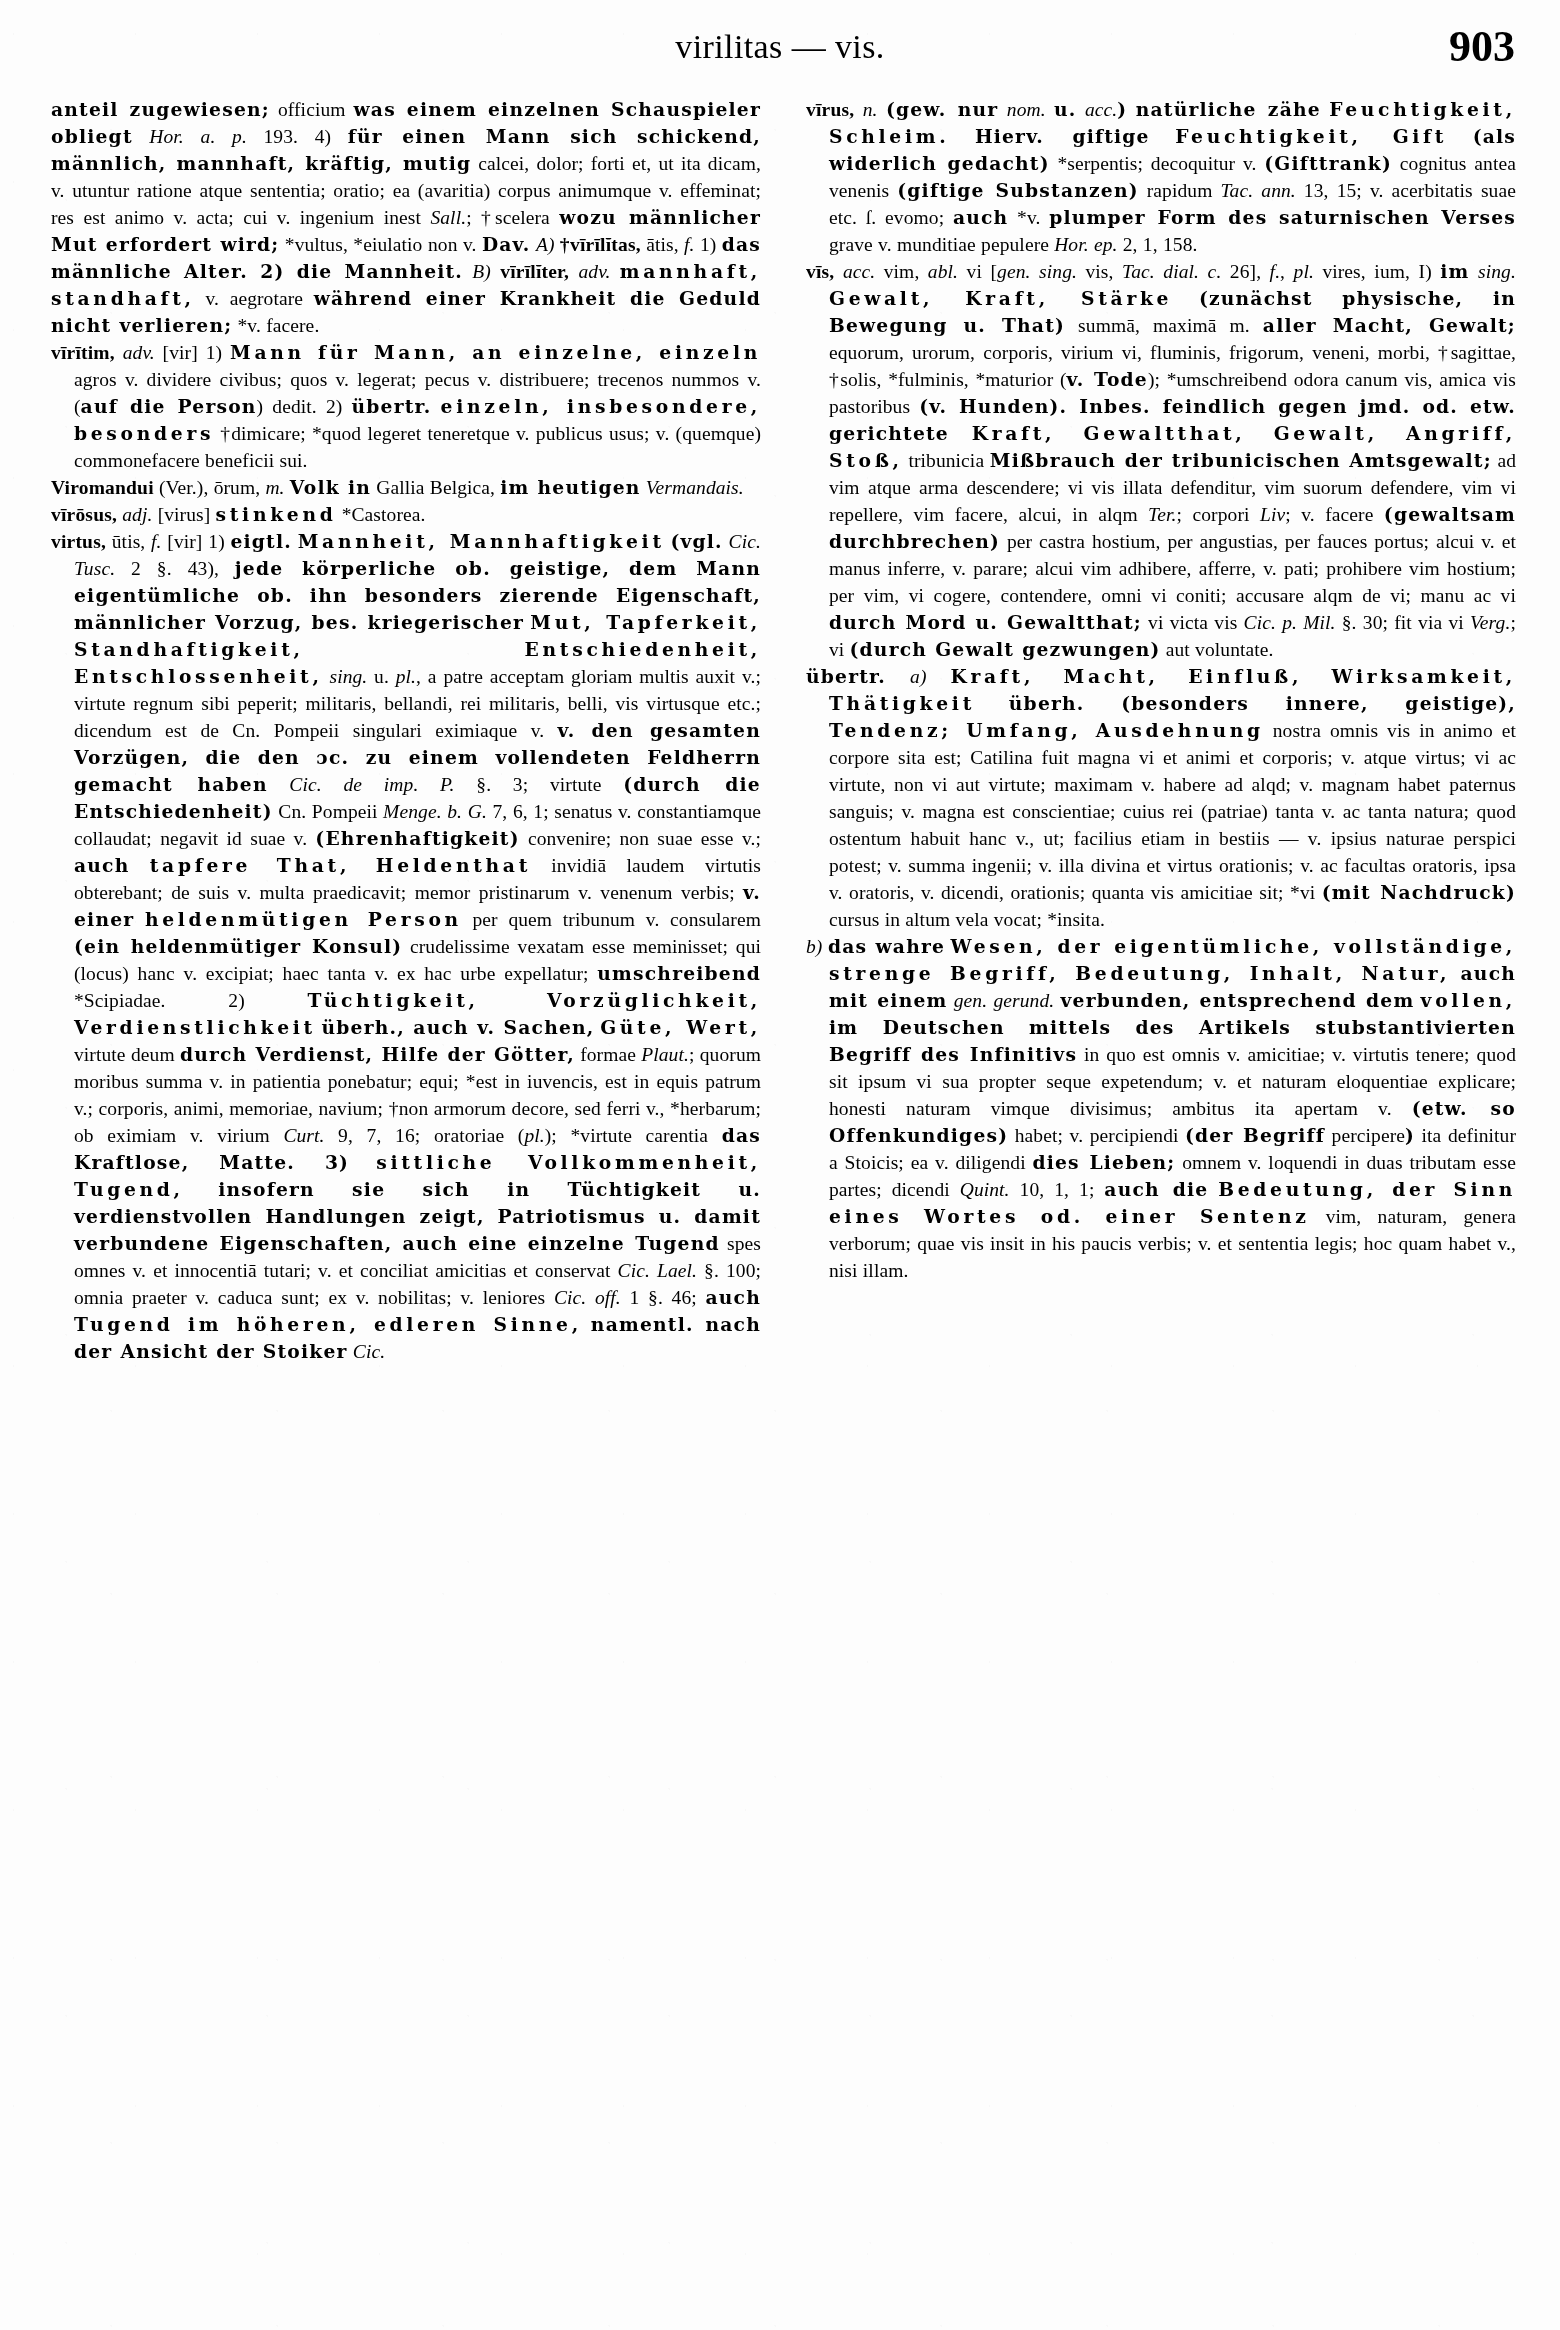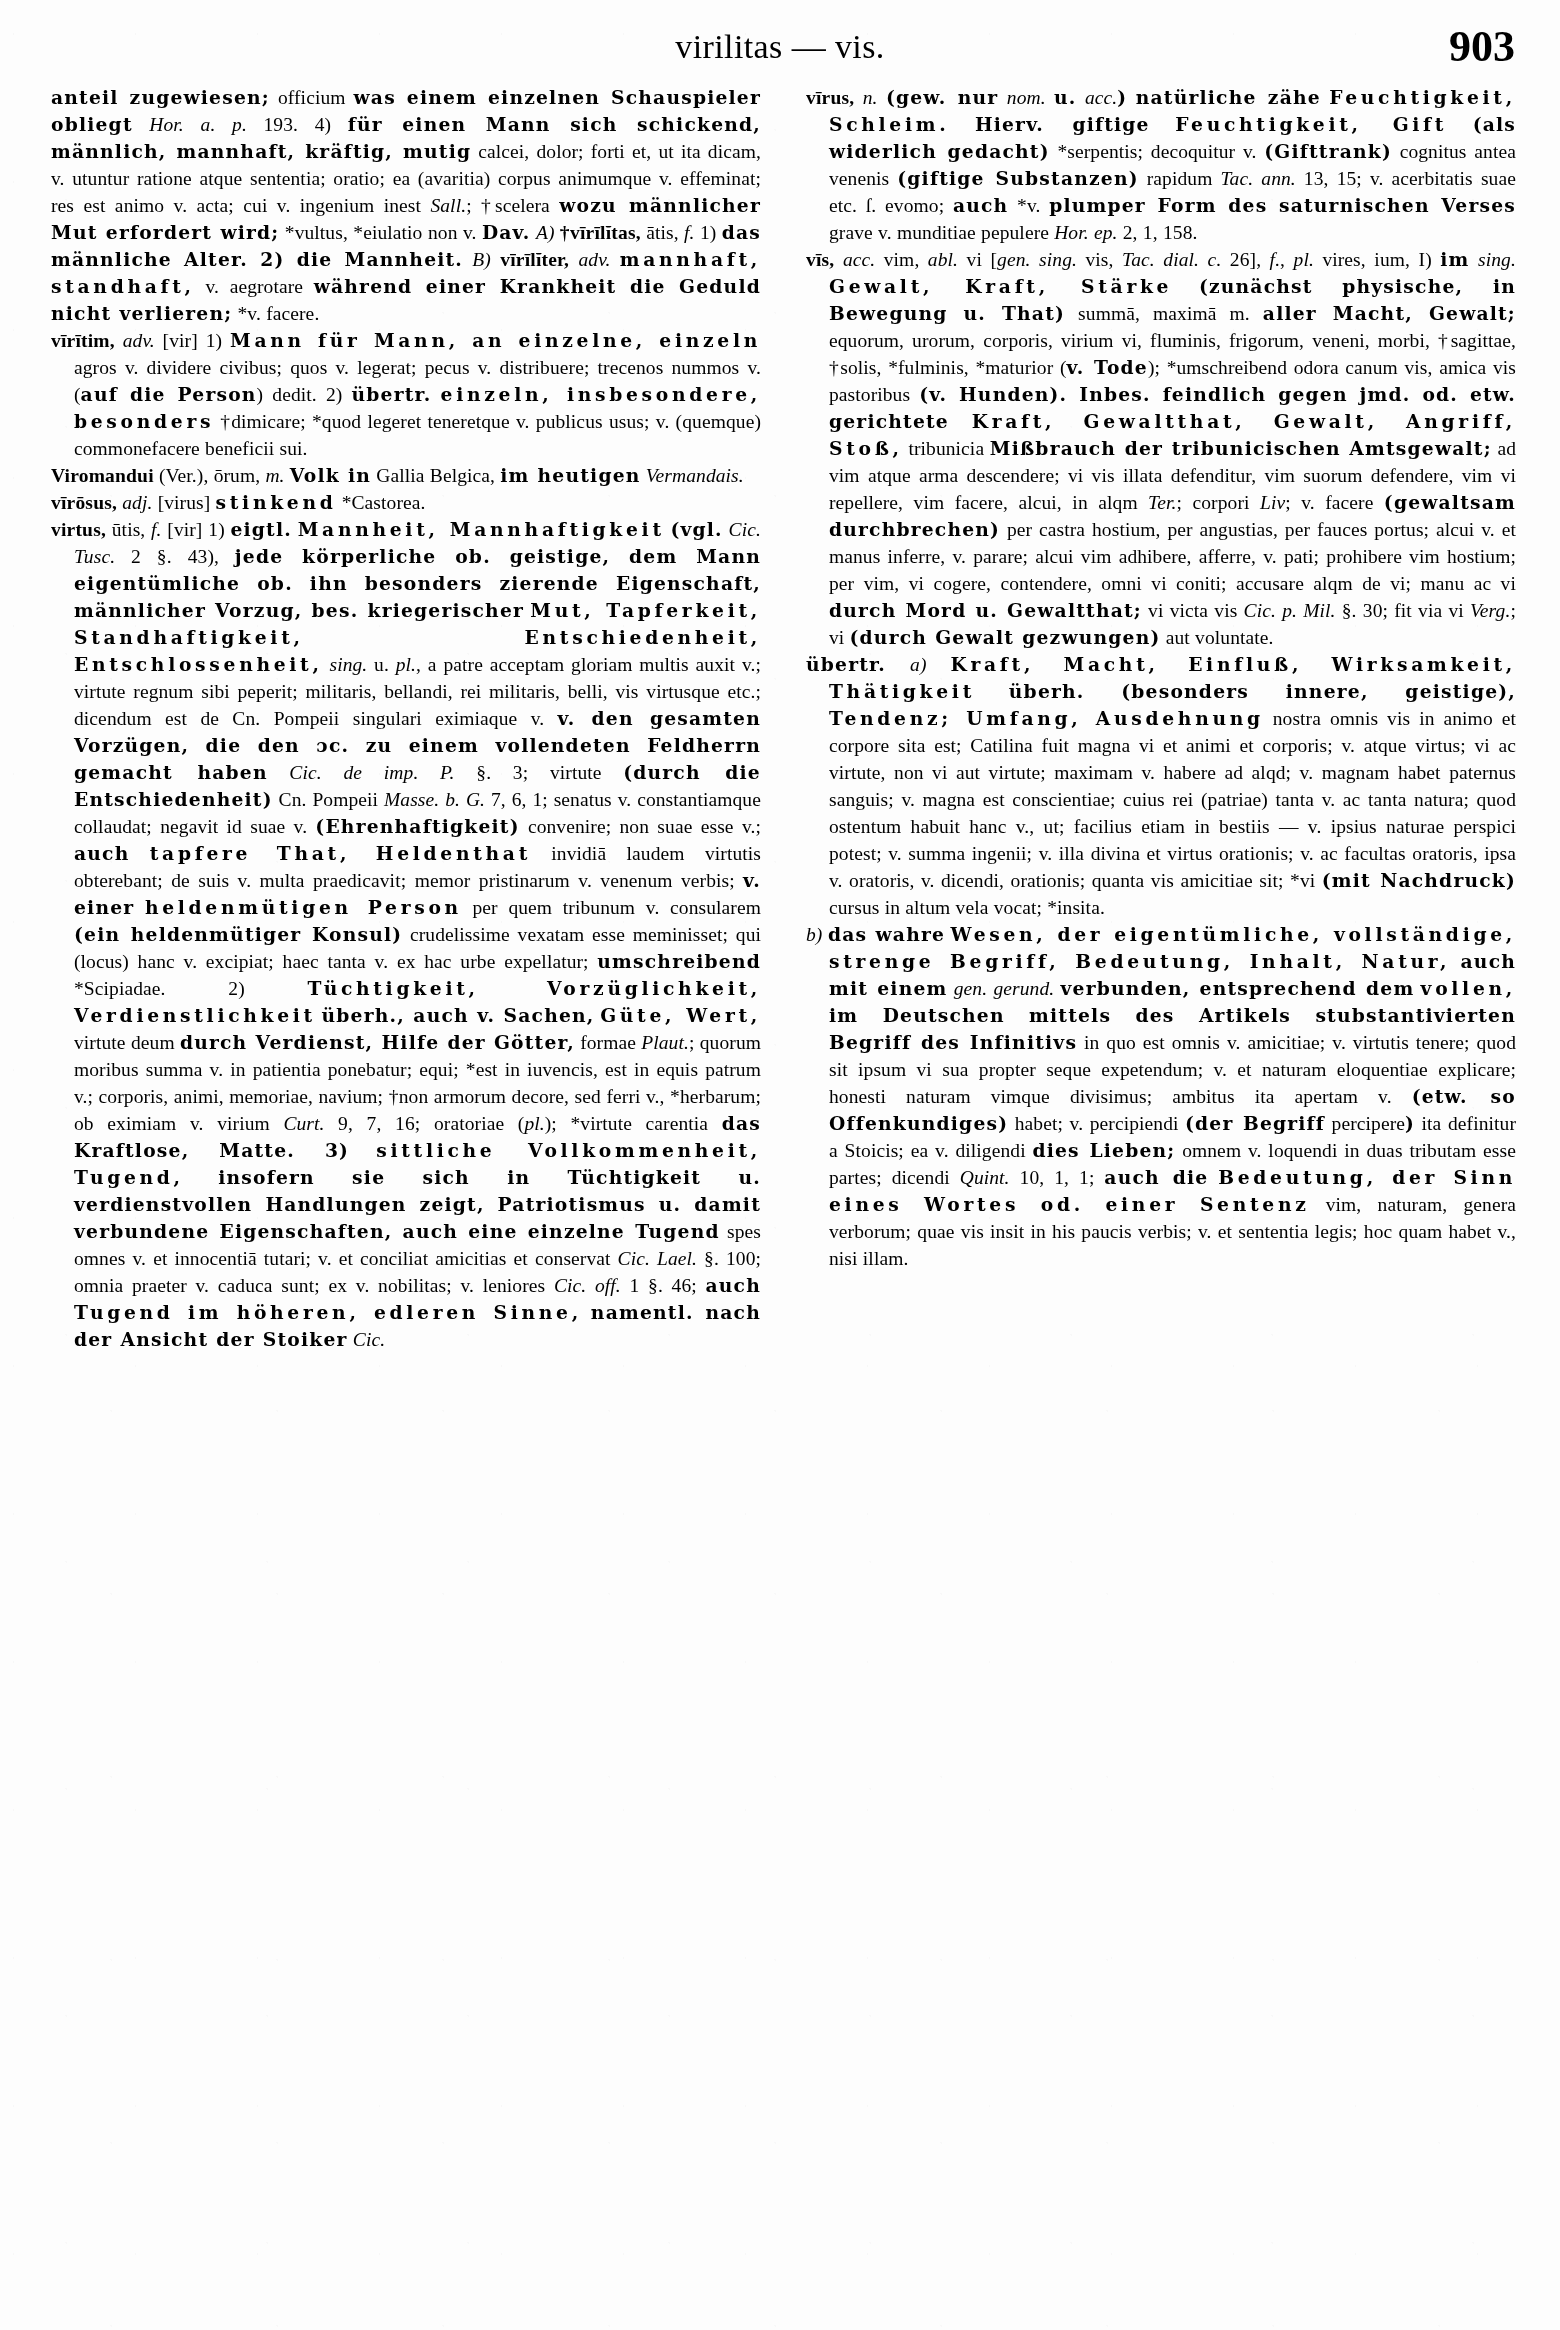--- a/index.html
+++ b/index.html
@@ -54,21 +54,21 @@
     top: -3.5px;
     font-size: 44px;
     font-weight: bold;
     line-height: 38px;
     font-family: "Liberation Serif", "DejaVu Serif", serif;
   }
 
   
   #columns {
     position: absolute;
-    top: 84px;
+    top: 96px;
     left: 51px;
     width: 1465px;
     height: 2206px;
     display: flex;
     gap: 45px;
   }
   .column {
     width: 710px;
     flex: 0 0 710px;
   }
@@ -216,21 +216,21 @@
         <span class="it rm">sing.</span>
         <span class="rm">u.</span>
         <span class="it rm">pl.</span><span class="rm">,</span>
         <span class="rm">a patre acceptam gloriam multis auxit v.; virtute regnum sibi peperit; militaris, bellandi, rei militaris, belli, vis virtusque etc.; dicendum est de Cn. Pompeii singulari eximiaque v.</span>
         <span class="fr">v. den gesamten Vorzügen, die den ɔc. zu einem vollendeten Feldherrn gemacht haben</span>
         <span class="it rm">Cic. de imp. P.</span>
         <span class="rm">§. 3;</span>
         <span class="rm">virtute</span>
         <span class="fr">(durch die Entschiedenheit)</span>
         <span class="rm">Cn. Pompeii</span>
-        <span class="it rm">Masse. b. G.</span>
+        <span class="it rm">Menge. b. G.</span>
         <span class="rm">7, 6, 1;</span>
         <span class="rm">senatus v. constantiamque collaudat; negavit id suae v.</span>
         <span class="fr">(Ehrenhaftigkeit)</span>
         <span class="rm">convenire; non suae esse v.;</span>
         <span class="fr">auch</span>
         <span class="fr sp">tapfere That, Heldenthat</span>
         <span class="rm">invidiā laudem virtutis obterebant; de suis v. multa praedicavit; memor pristinarum v. venenum verbis;</span>
         <span class="fr">v. einer</span>
         <span class="fr sp">heldenmütigen Person</span>
         <span class="rm">per quem tribunum v. consularem</span>

